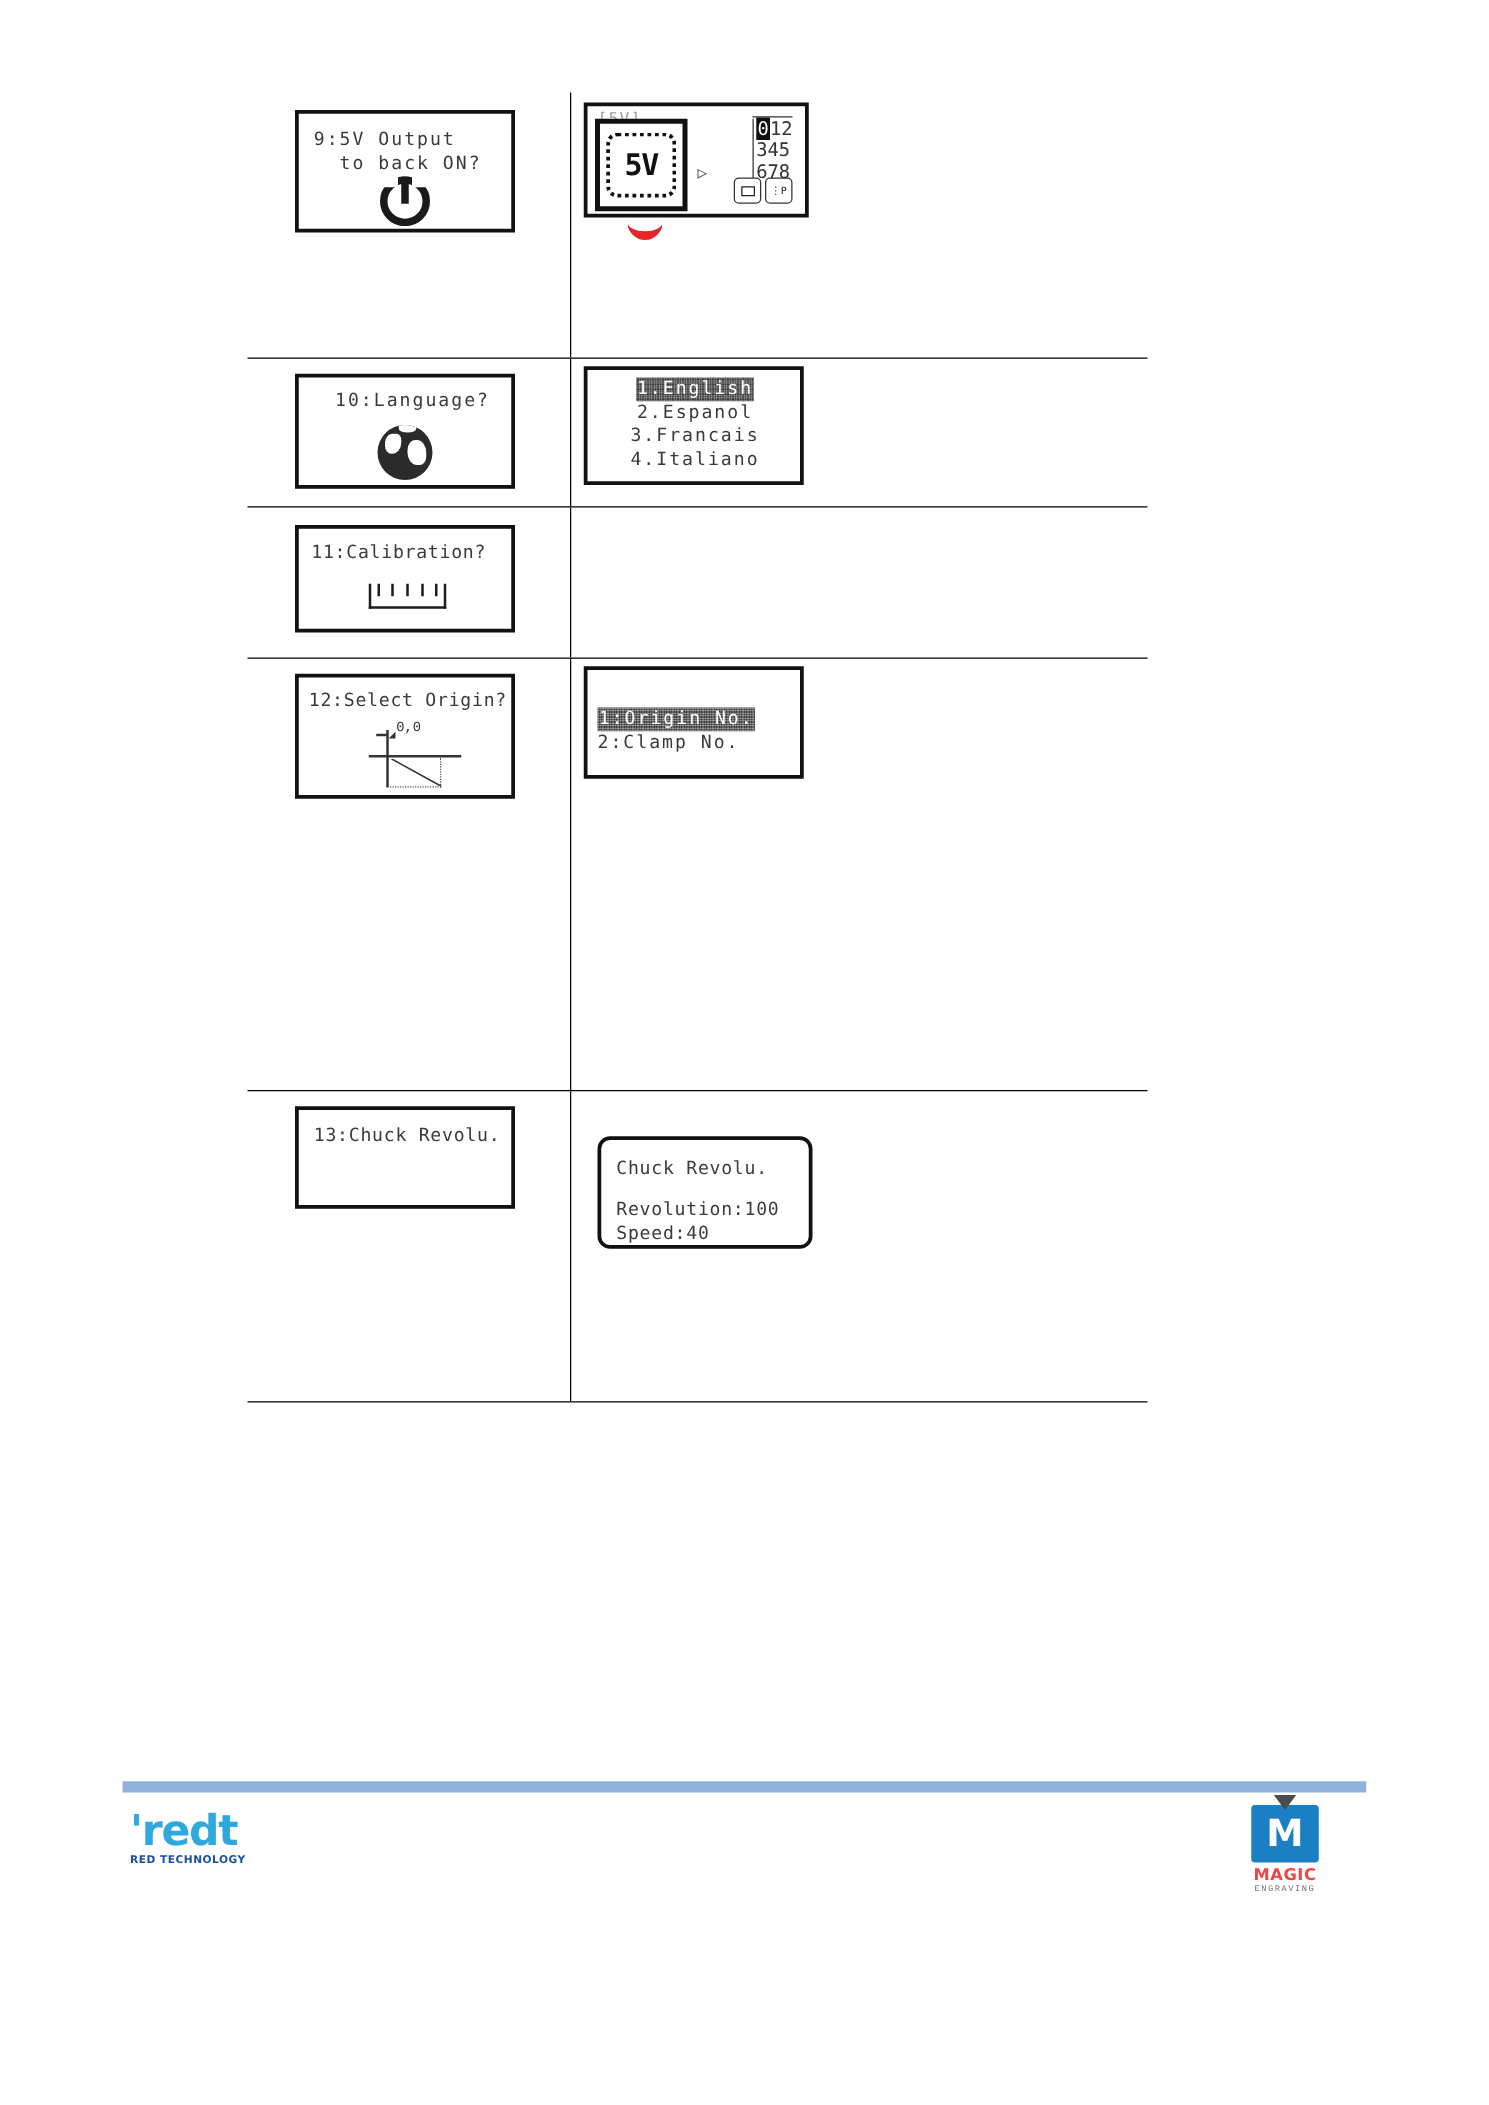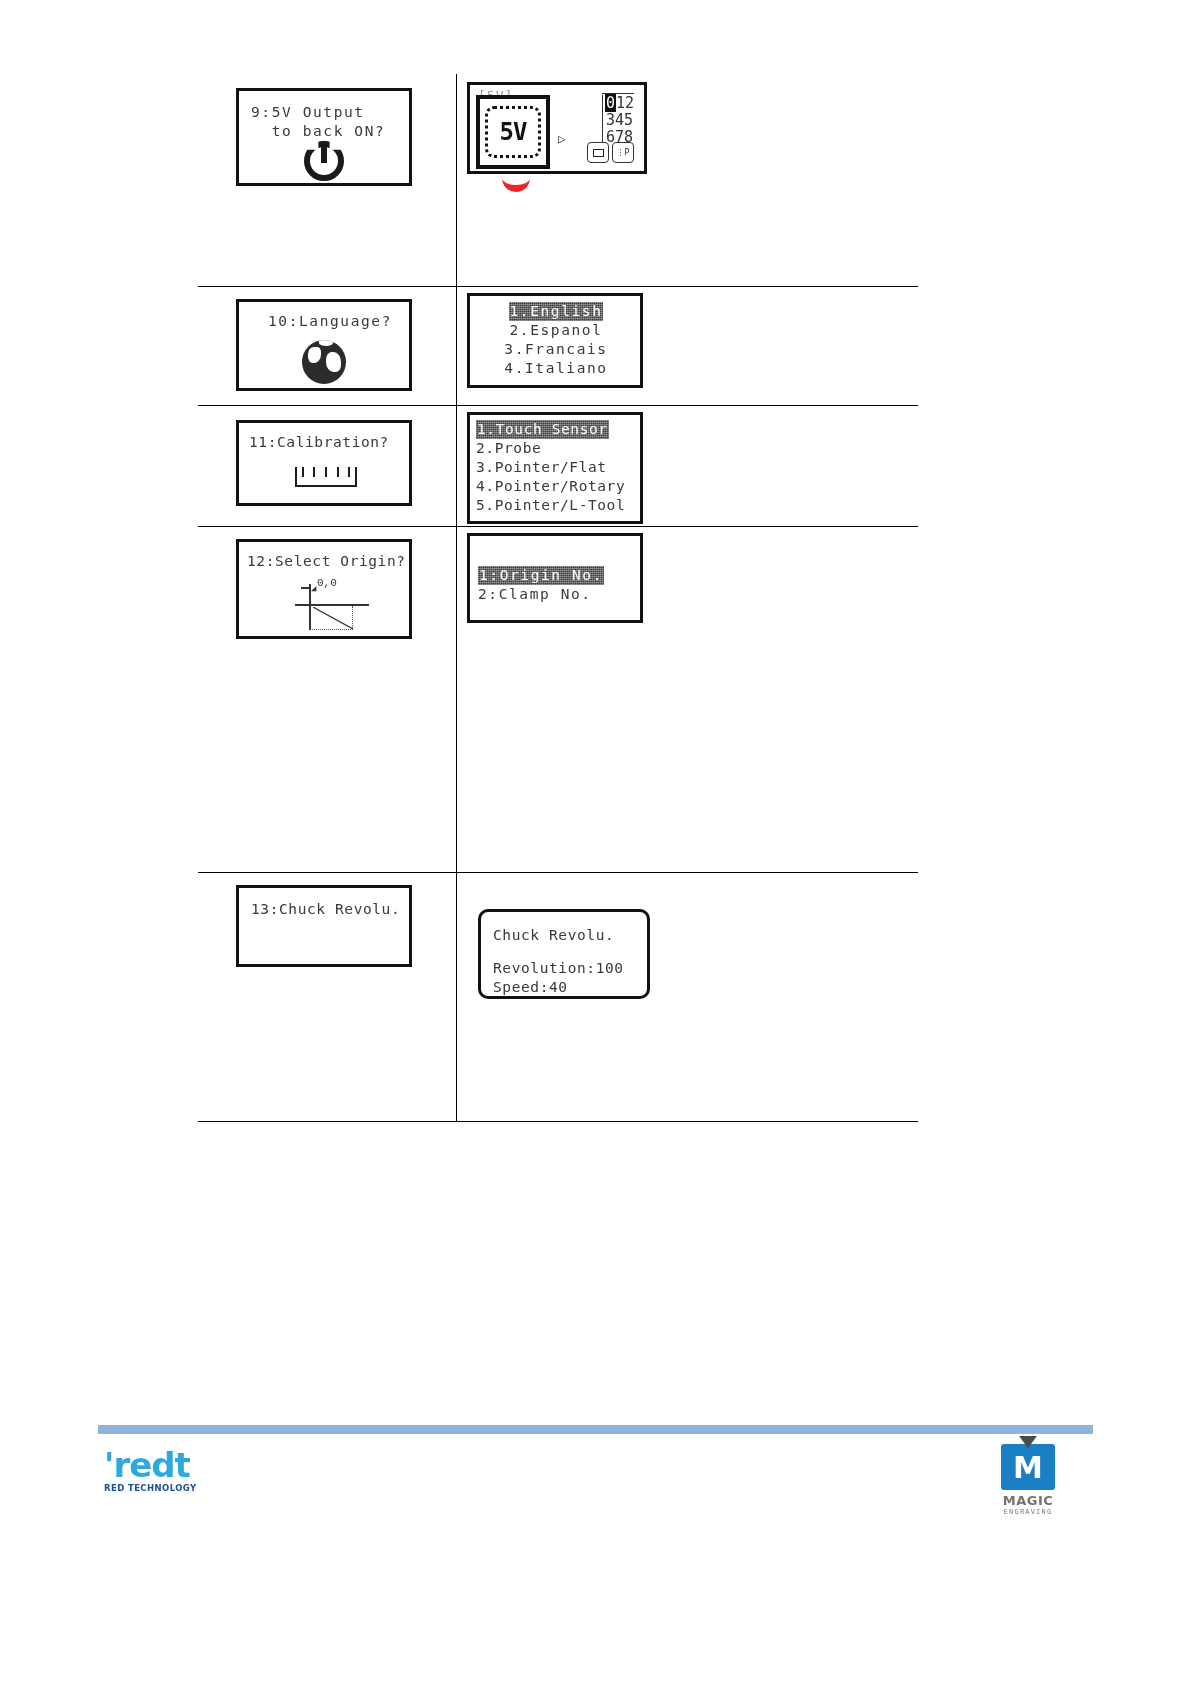--- a/index.html
+++ b/index.html
@@ -119,21 +119,20 @@
     width:28px;height:14px;
     border-bottom:7px solid #e8262a;
     border-radius:0 0 28px 28px;
   }
   .numpad{
     position:absolute;right:10px;top:8px;
     font-family:"DejaVu Sans Mono","Liberation Mono",monospace;
     font-size:15px;line-height:17px;color:#333;
     border-top:1.5px solid #333;
     padding-top:1px;
-    text-align:center;
   }
   .numpad .nrow{white-space:pre;padding-left:2px;border-left:1.5px solid #333;}
   .numpad .nrow .sel{
     background:#111;color:#fff;padding:0 1px;
   }
   .mini-btns{
     position:absolute;right:10px;bottom:8px;
     display:flex;gap:3px;
   }
   .mini-btn{
@@ -293,21 +292,21 @@
     color:#fff;font-weight:bold;font-size:30px;
     font-family:"DejaVu Sans",sans-serif;
   }
   .magic-badge .tip{
     position:absolute;left:50%;margin-left:-9px;top:-8px;
     width:18px;height:12px;background:#4c4c4c;
     clip-path:polygon(0 0,100% 0,50% 100%);
   }
   .magic-name{
     font-family:"DejaVu Sans",sans-serif;
-    font-weight:bold;font-size:13px;color:#737373;
+    font-weight:bold;font-size:13px;color:#ef4444;
     margin-top:3px;letter-spacing:.5px;
   }
   .magic-sub{
     font-family:Liberation Mono, monospace;
     font-size:7px;color:#777;letter-spacing:1.2px;
   }
 </style>
 </head>
 <body>
 
@@ -375,29 +374,20 @@
       <div class="col-left">
         <div class="lcd scr-11">
           <div class="ln tight">11:Calibration?</div>
           <div class="ruler">
             <i></i>
               <i></i>
               <i></i>
               <i></i>
               <i></i>
           </div>
-        </div>
-      </div>
-      <div class="col-right">
-        <div class="lcd list-box-2">
-          <div class="ln tight"><span class="inv">1.Touch Sensor</span></div>
-          <div class="ln tight">2.Probe</div>
-          <div class="ln tight">3.Pointer/Flat</div>
-          <div class="ln tight">4.Pointer/Rotary</div>
-          <div class="ln tight">5.Pointer/L-Tool</div>
         </div>
       </div>
     </div>
 
     <div class="row" style="height:345px;">
       <div class="col-left">
         <div class="lcd scr-12">
           <div class="ln tight">12:Select Origin?</div>
           <div class="origin-dia">
             <div class="vax"></div>

